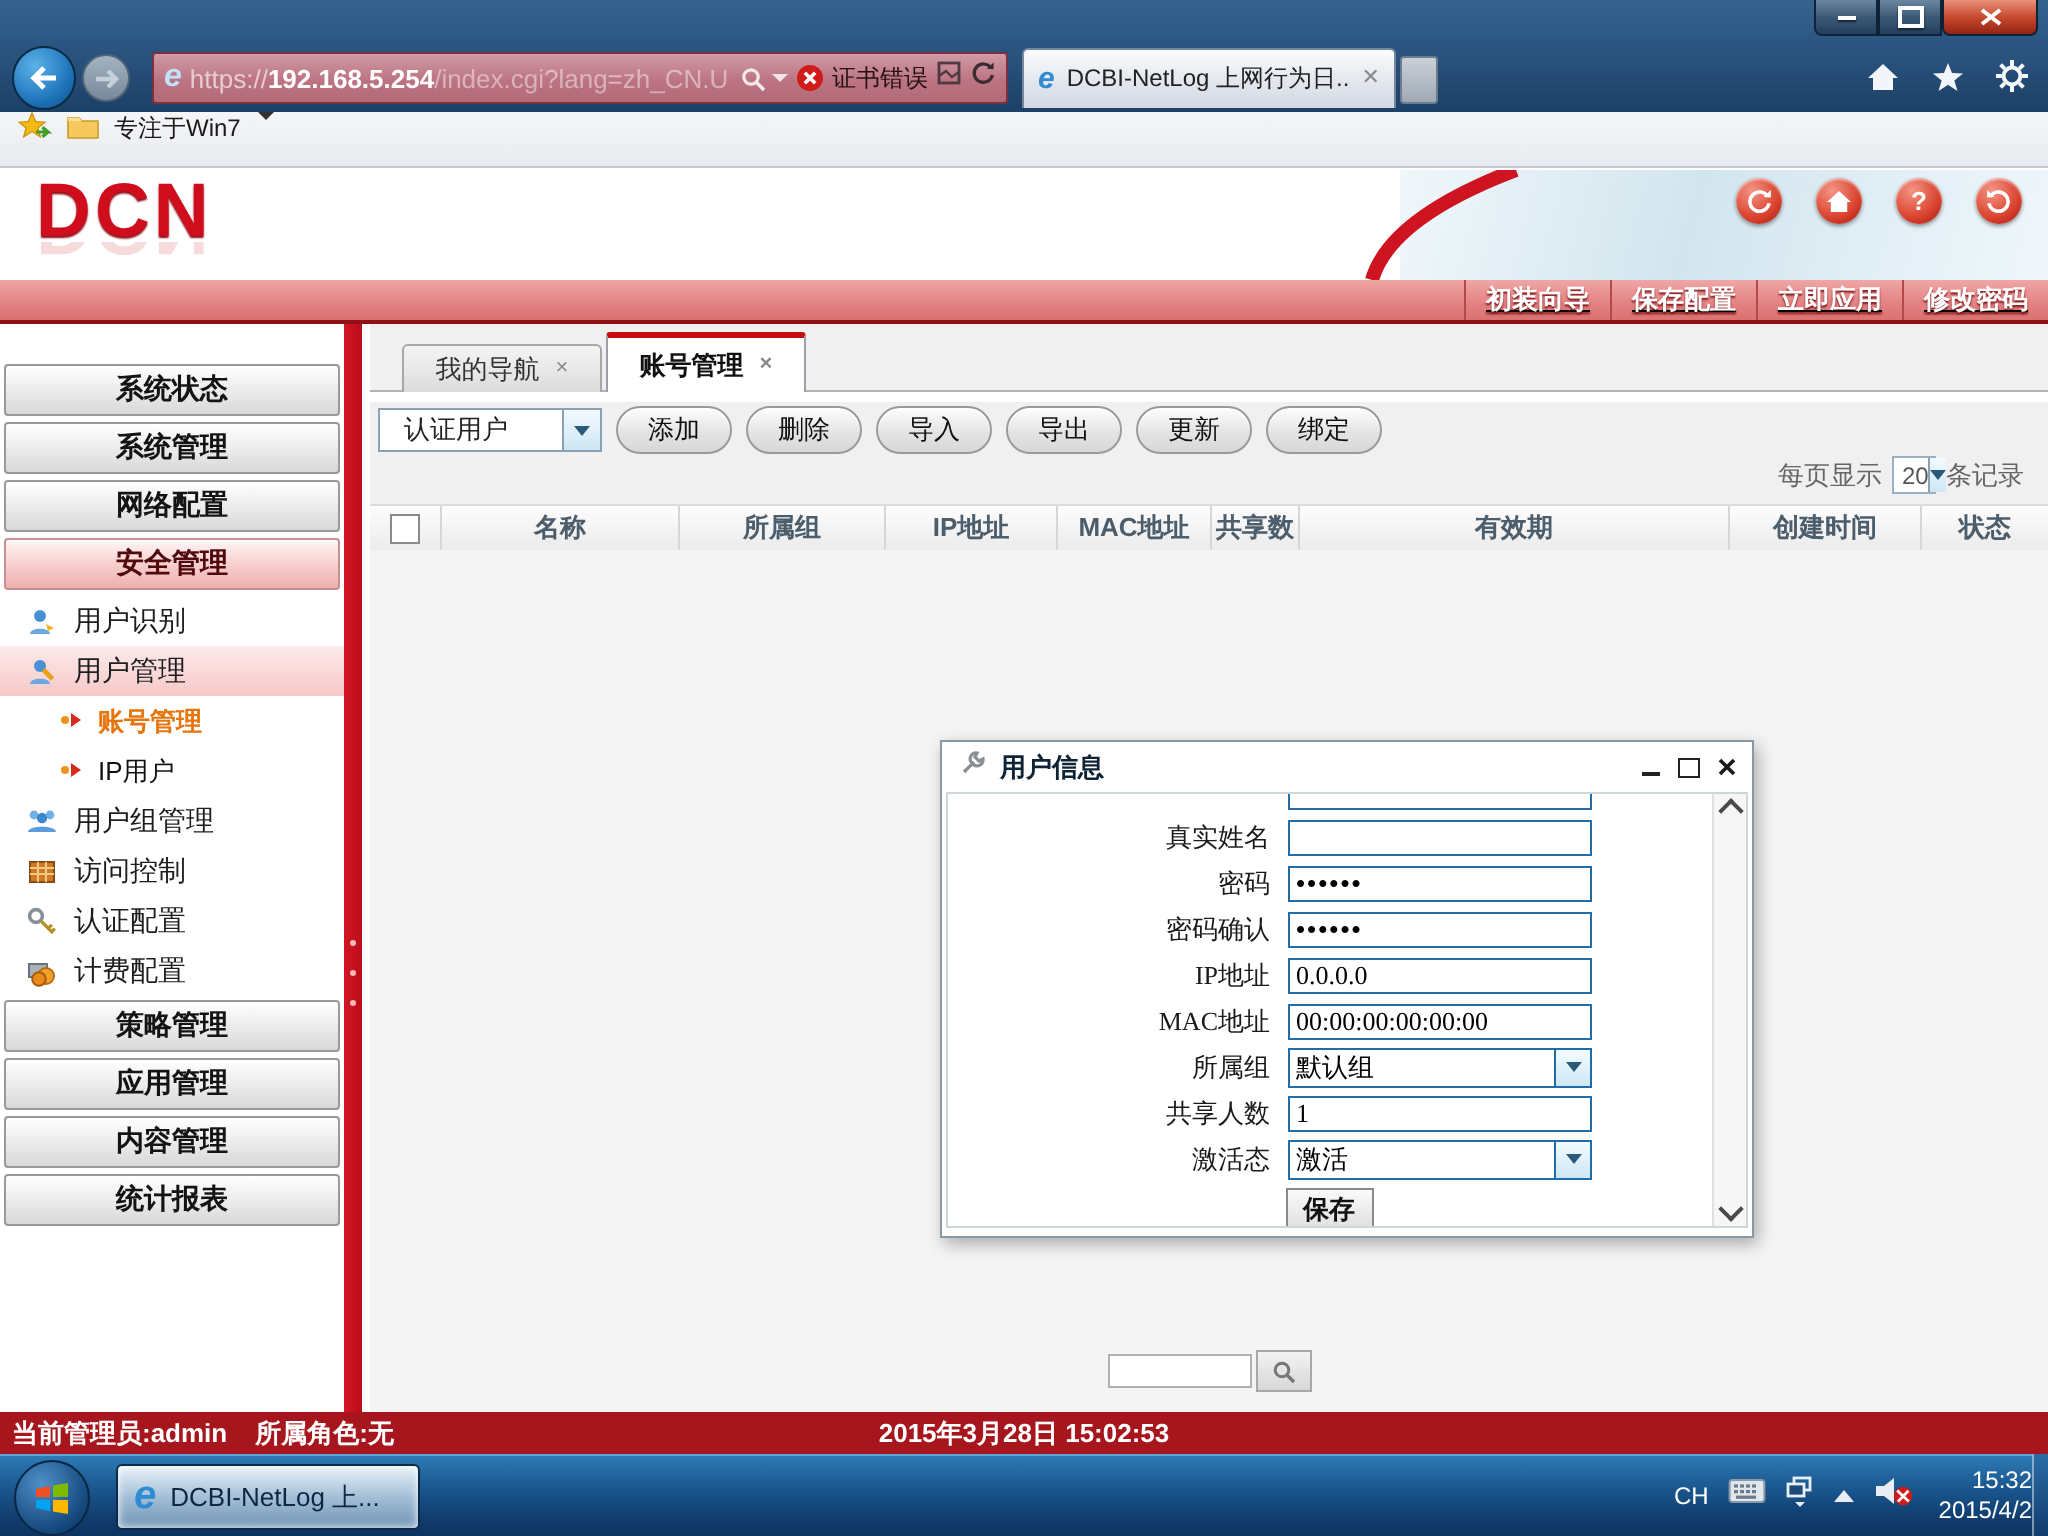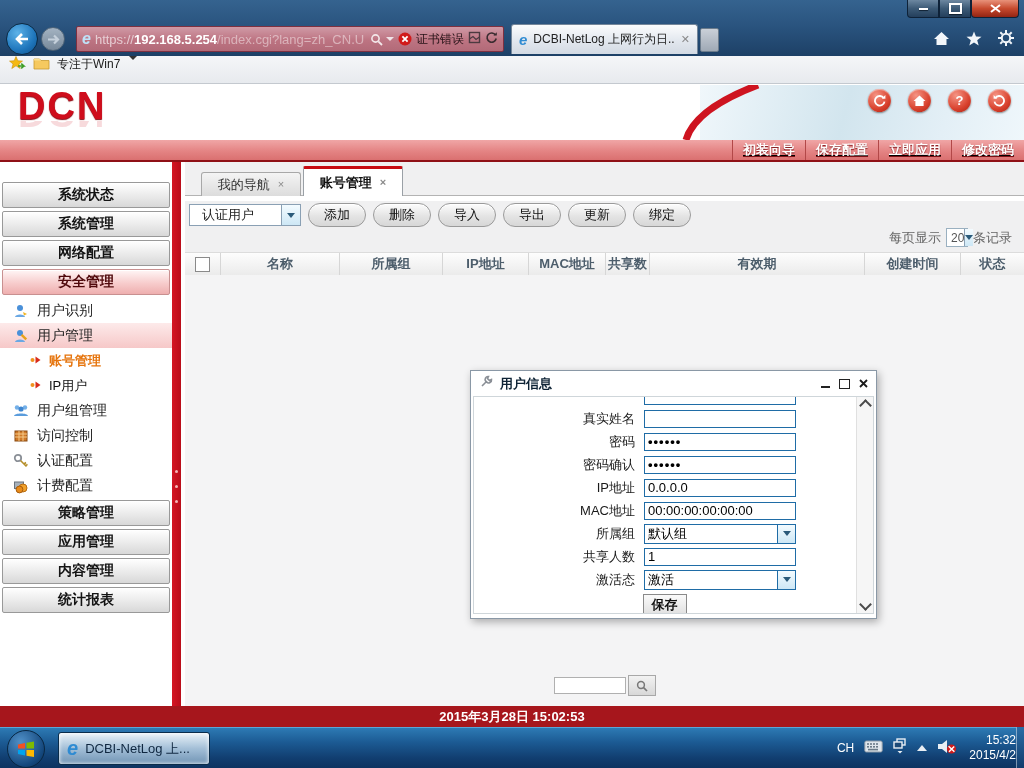--- a/index.html
+++ b/index.html
@@ -128,21 +128,21 @@
   .dlg-title{height:25px;display:flex;align-items:center;gap:7px;padding:0 8px;
     font-size:13px;font-weight:bold;color:#0e2335;}
   .dlg-controls{margin-left:auto;display:flex;gap:9px;align-items:center;}
   .dlg-min{width:9px;height:2px;background:#222;margin-top:7px;cursor:pointer;}
   .dlg-max{width:9px;height:8px;border:1px solid #222;cursor:pointer;}
   .dlg-body{position:relative;height:218px;margin:0 2px 2px 2px;border:1px solid #cfd6da;background:#fff;overflow:hidden;box-sizing:border-box;}
   .dlg-scroll{position:absolute;top:0;right:0;bottom:0;width:17px;background:#f6f6f6;border-left:1px solid #e0e0e0;display:flex;flex-direction:column;justify-content:space-between;align-items:center;padding:4px 0;box-sizing:border-box;}
   .chev{width:7px;height:7px;border-left:2px solid #4a4a4a;border-top:2px solid #4a4a4a;display:inline-block;cursor:pointer;}
   .chev.up{transform:rotate(45deg);}
   .chev.down{transform:rotate(225deg);}
-  .dlg-rows{position:absolute;left:0;right:18px;top:-13px;}
+  .dlg-rows{position:absolute;left:0;right:18px;top:-13px;font-family:Liberation Serif, serif;}
   .dlg-row{height:23px;display:flex;align-items:center;margin-bottom:0;}
   .dlg-label{width:170px;text-align:right;font-size:13px;color:#1a1a1a;padding-right:9px;box-sizing:border-box;}
   .dlg-input{width:152px;height:18px;border:1px solid #1f6ca6;font-size:13px;padding:0 3px;box-sizing:border-box;font-family:inherit;}
   .dlg-input.dots{font-weight:bold;letter-spacing:1px;}
   .dlg-select{width:152px;height:20px;border:1px solid #1f6ca6;background:#fff;display:flex;align-items:center;font-size:13px;box-sizing:border-box;cursor:pointer;}
   .dlg-select .sel-text{flex:1;padding-left:3px;}
   .dlg-select .sel-arrow{border-left:1px solid #1f6ca6;width:17px;}
   .dlg-save-row{height:24px;display:flex;justify-content:center;align-items:center;margin-top:2px;}
   .dlg-save{width:42px;height:21px;border:1px solid #8a8a8a;background:linear-gradient(#fafafa,#dedede);
     font-size:13px;font-weight:bold;color:#111;display:flex;align-items:center;justify-content:center;cursor:pointer;}
@@ -566,20 +566,24 @@
         </div>
       </div>
       <div class="dlg-scroll">
         <span class="chev up"></span>
         <span class="chev down"></span>
       </div>
     </div>
   </div>
 
   <div class="statusbar">
+    <span class="sb-left">
+      <span>当前管理员:admin</span>
+      <span>所属角色:无</span>
+    </span>
     <span class="sb-center">2015年3月28日 15:02:53</span>
   </div>
 
   <div class="taskbar">
     <div class="start-orb">
       <svg width="20" height="20" viewBox="0 0 20 20">
         <path d="M2 5.5 L9 4 L9 9.5 L2 9.5 Z" fill="#f25022"></path>
         <path d="M10.5 3.7 L18 2.5 L18 9.5 L10.5 9.5 Z" fill="#7fba00"></path>
         <path d="M2 11 L9 11 L9 16.5 L2 15 Z" fill="#00a4ef"></path>
         <path d="M10.5 11 L18 11 L18 18 L10.5 16.8 Z" fill="#ffb900"></path>

